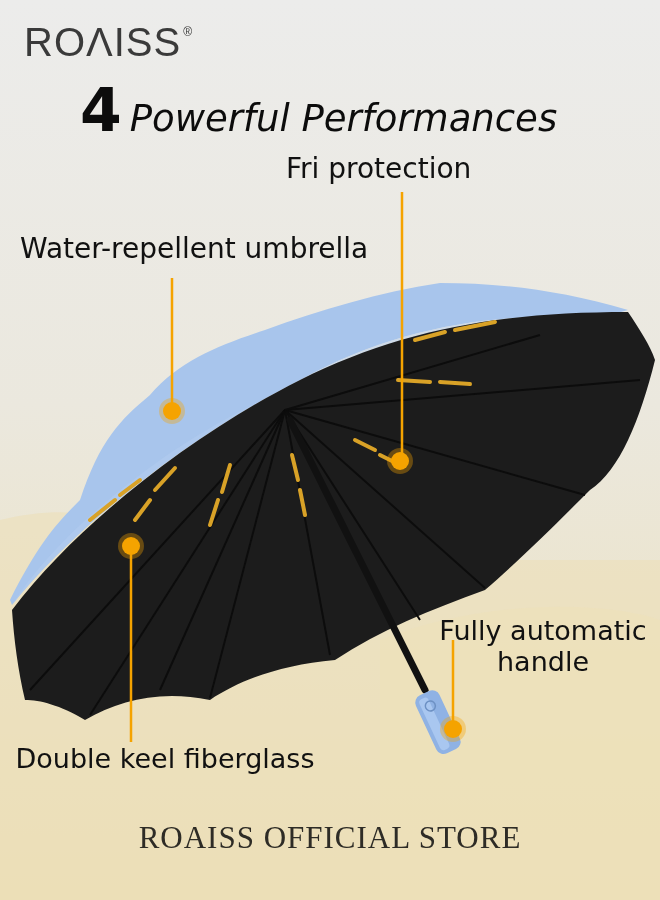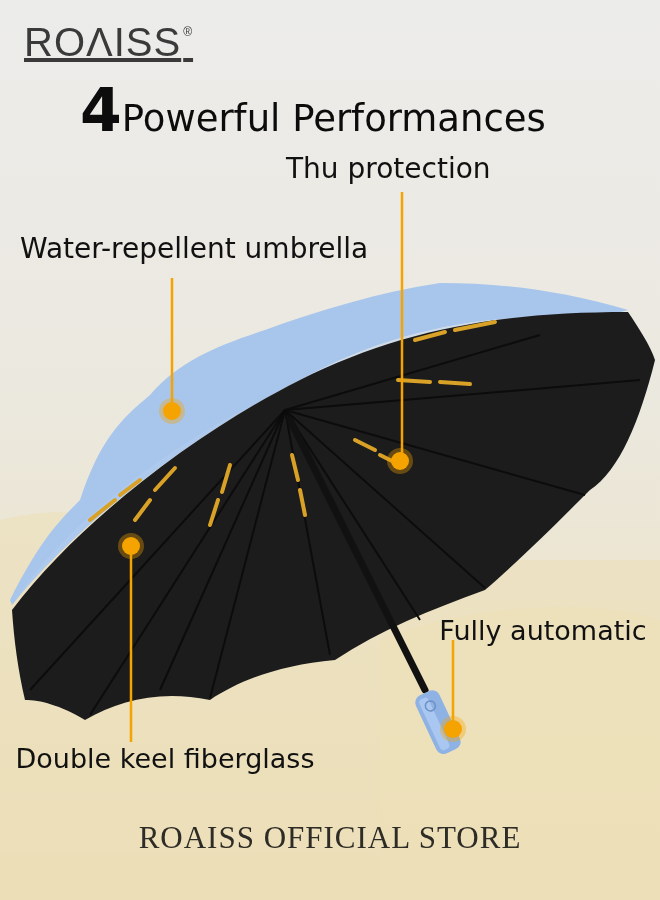--- a/index.html
+++ b/index.html
@@ -1,24 +1,24 @@
 <!DOCTYPE html>
 <html><head>
 <meta charset="utf-8">
 <style>
   html,body{margin:0;padding:0;}
   body{width:660px;height:900px;overflow:hidden;position:relative;
        font-family:"DejaVu Sans","Liberation Sans",sans-serif;}
   .bg{position:absolute;inset:0;}
   .logo{position:absolute;left:24px;top:22px;font-family:"Liberation Sans",sans-serif;
-        font-weight:300;font-size:40px;letter-spacing:1px;color:#3a3a3a;line-height:1;text-decoration:underline;}
+        font-weight:300;font-size:40px;letter-spacing:1px;color:#3a3a3a;line-height:1;}
   .logo sup{font-size:12px;vertical-align:top;position:relative;top:4px;margin-left:2px;}
   .headline{position:absolute;left:80px;top:80px;color:#0c0c0c;white-space:nowrap;line-height:1;}
   .headline .num{font-size:60px;font-weight:600;}
-  .headline .txt{font-size:37px;}
+  .headline .txt{font-size:37px;margin-left:8px;font-style:italic;}
   .label{position:absolute;color:#111;font-size:27px;line-height:1.15;white-space:nowrap;}
   .label.center{text-align:center;}
   .store{position:absolute;left:0;width:660px;top:820px;text-align:center;
          font-family:"Liberation Serif","DejaVu Serif",serif;font-size:31px;color:#2e2c26;
          letter-spacing:1px;}
   svg.art{position:absolute;left:0;top:0;}
 </style>
 </head>
 <body>
 
@@ -108,22 +108,23 @@
   <g>
     <circle cx="131" cy="546" r="13" fill="#f5a300" opacity="0.35"></circle>
     <circle cx="131" cy="546" r="9" fill="#f5a300"></circle>
   </g>
   <g>
     <circle cx="453" cy="729" r="13" fill="#f5a300" opacity="0.35"></circle>
     <circle cx="453" cy="729" r="9" fill="#f5a300"></circle>
   </g>
 </svg>
 
-<div class="label" style="left:286px;top:153px;font-size:28px;">Thu protection</div>
+<div class="label" style="left:286px;top:153px;font-size:28px;">Fri protection</div>
 <div class="label" style="left:20px;top:233px;font-size:28px;">Water-repellent umbrella</div>
 <div class="label center" style="left:432px;top:615px;width:222px;text-align:center;">
   <div>Fully automatic</div>
+  <div>handle</div>
 </div>
 <div class="label center" style="left:6px;top:743px;width:318px;">
   <div>Double keel fiberglass</div>
 </div>
 
 <div class="store">ROAISS OFFICIAL STORE</div>
 
 </body></html>

